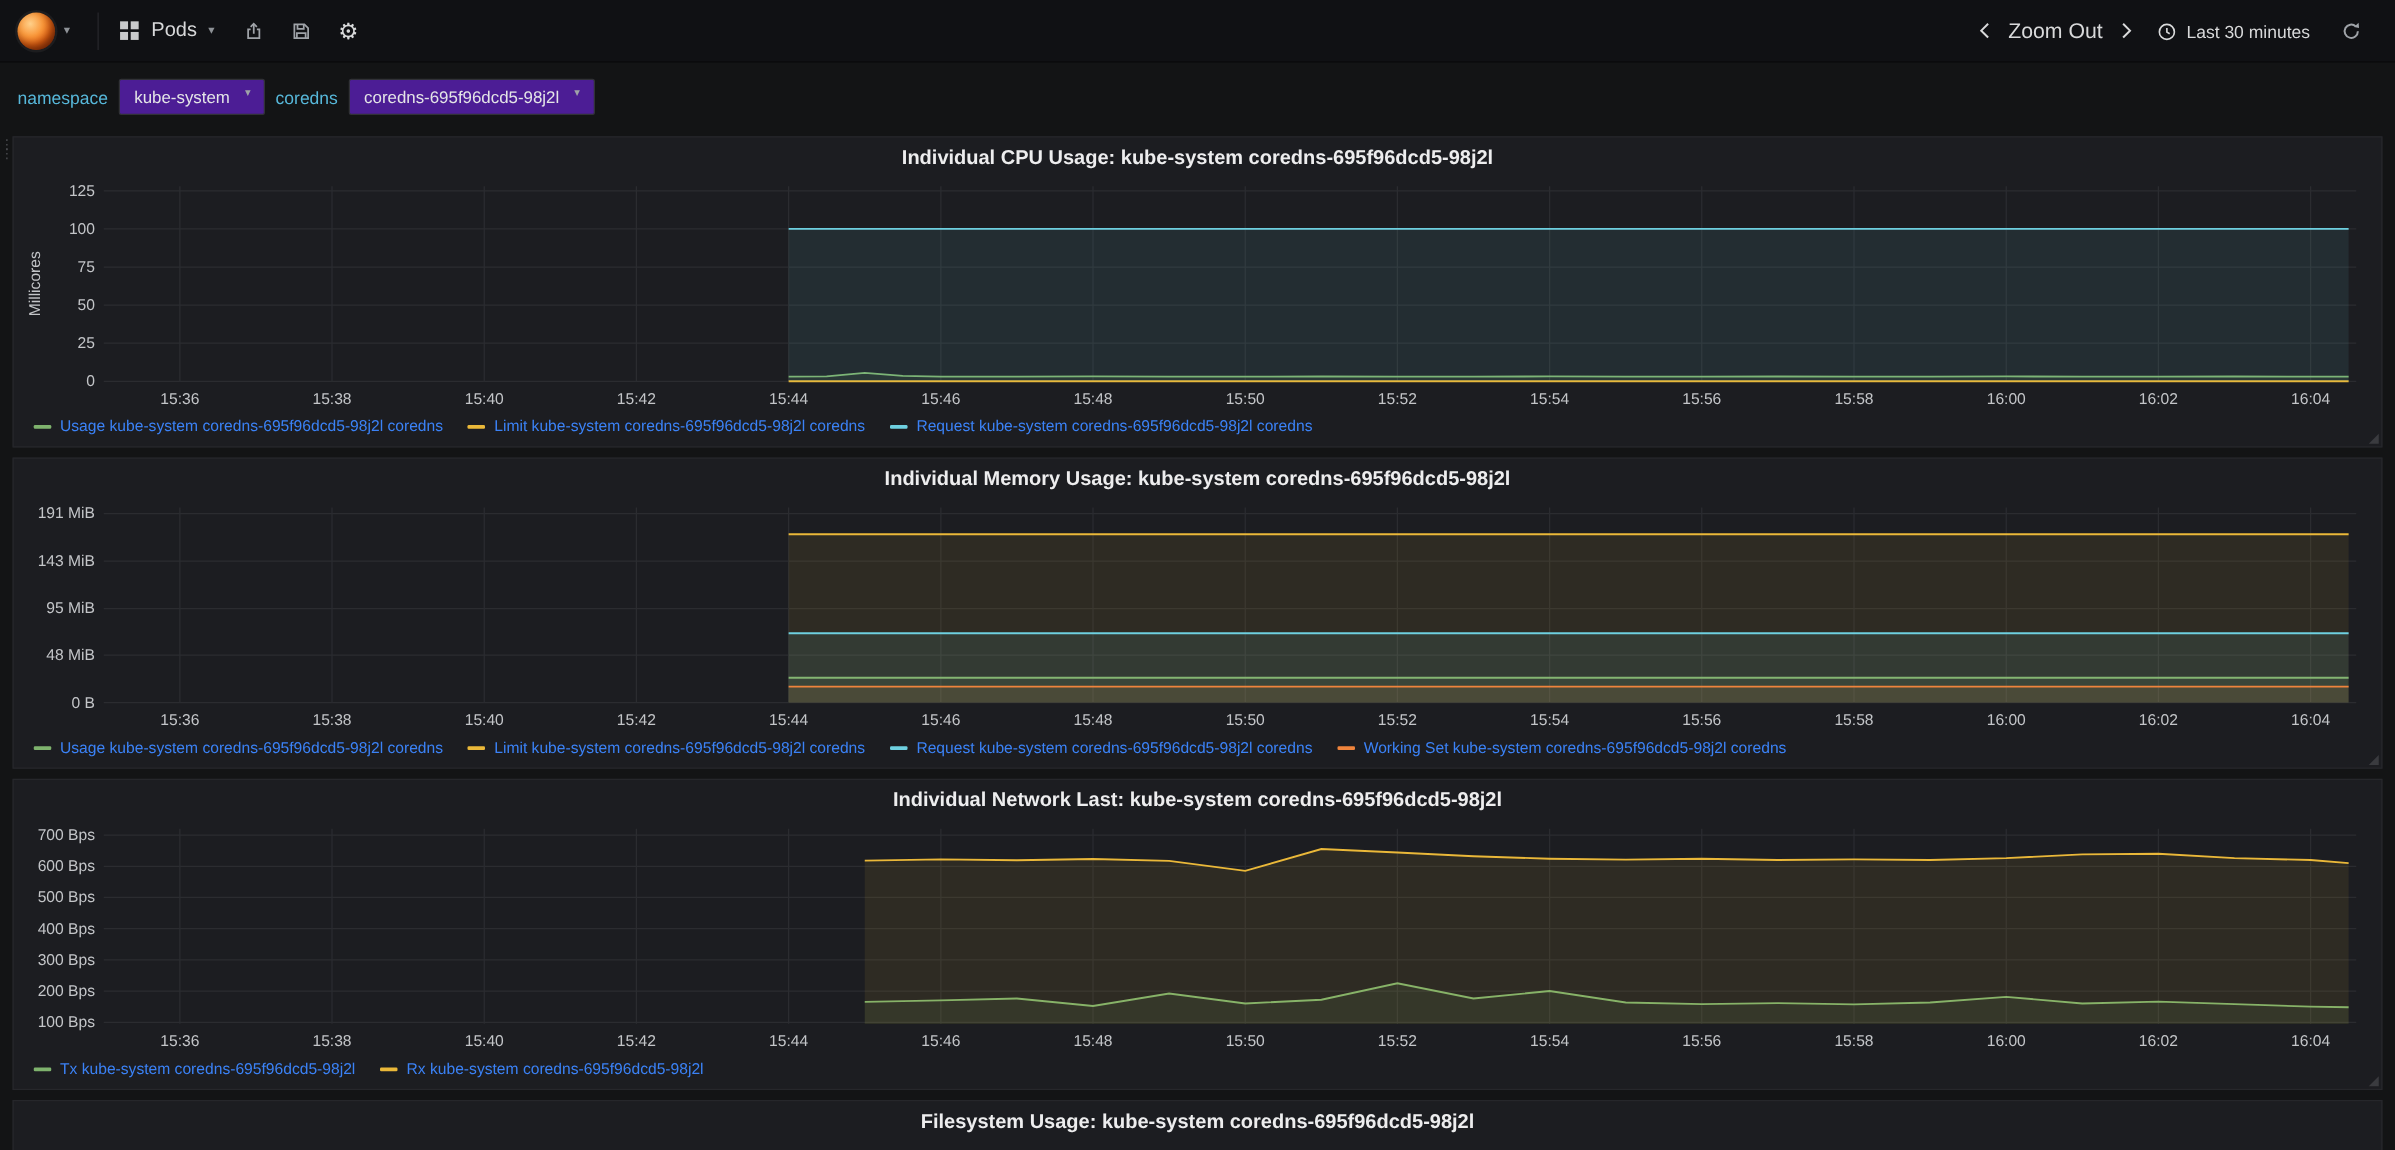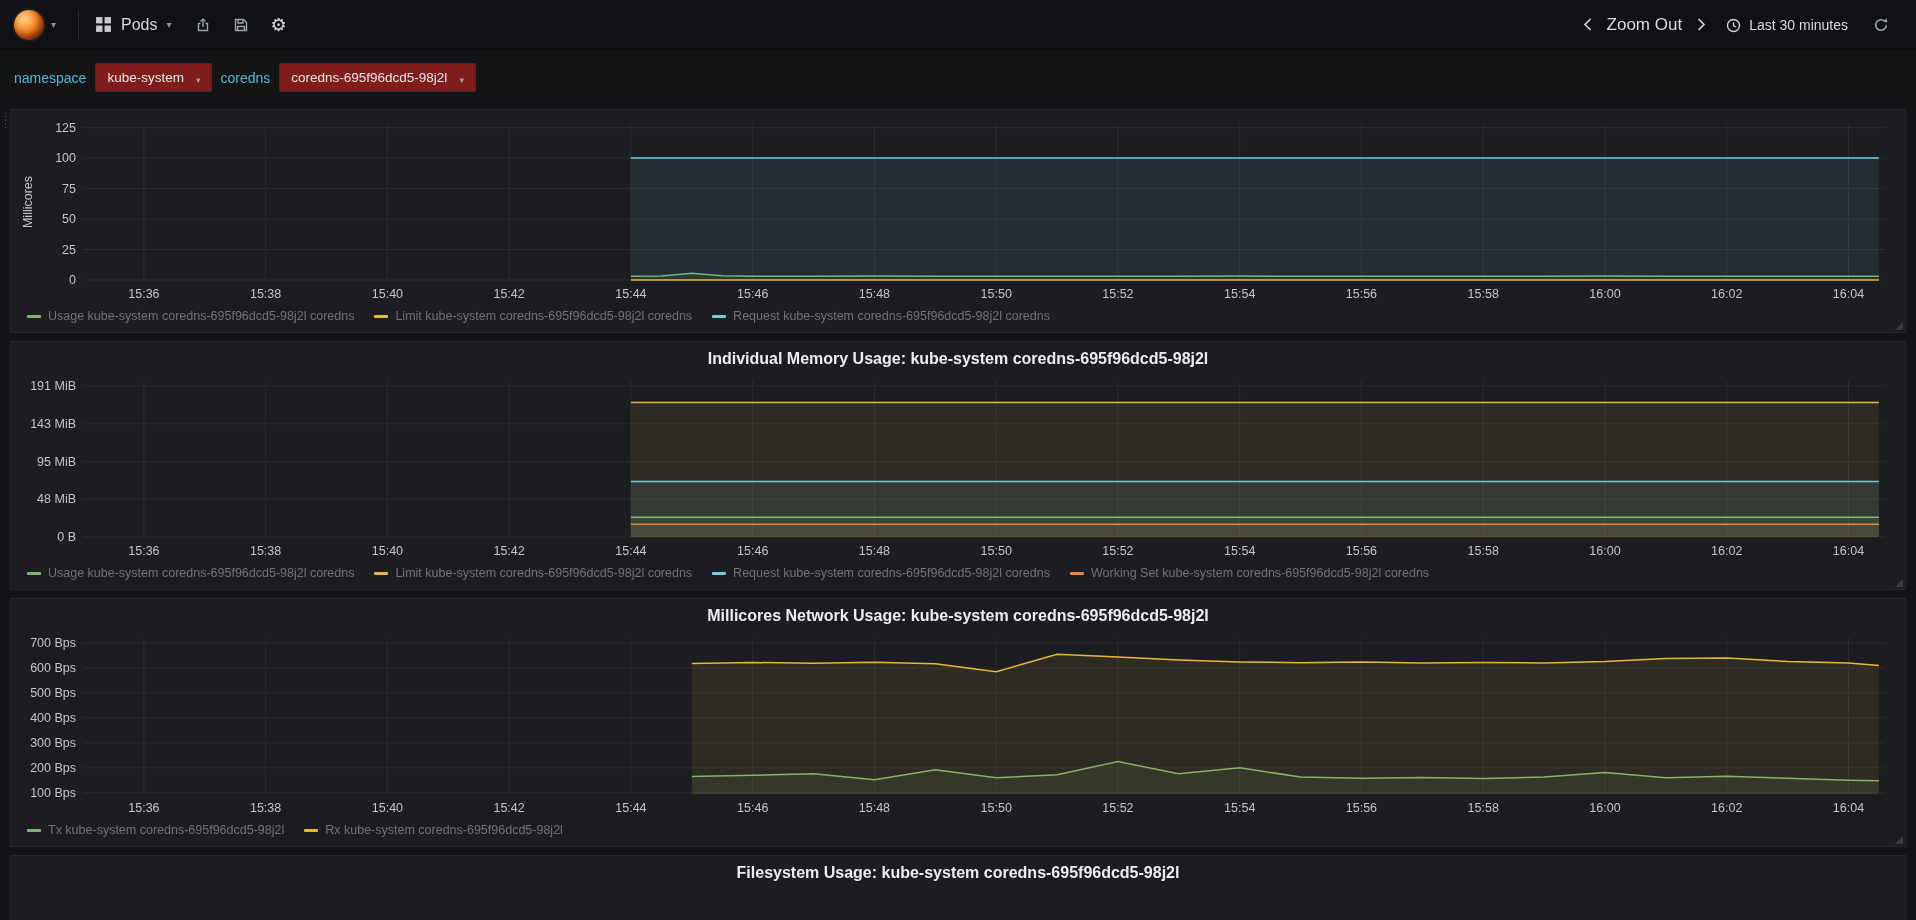--- a/index.html
+++ b/index.html
@@ -22,34 +22,34 @@
   .gear { font-size: 18px; }
   .nav-right { margin-left: auto; display: flex; align-items: center; gap: 2px; }
   .zoom-out { font-size: 17px; color: #d8d9da; padding: 0 7px; cursor: pointer; }
   .time-range { display: flex; align-items: flex-end; gap: 8px; font-size: 14px; color: #e3e4e6; padding: 0 12px; cursor: pointer; }
   .chev { padding: 0 6px; }
 
   
   .submenu { flex: 0 0 auto; display: flex; align-items: center; gap: 8px; padding: 13px 14px 11px; }
   .var-group { display: flex; align-items: center; gap: 9px; }
   .var-label { color: #57b8da; font-size: 14px; }
-  .var-value { display: flex; align-items: flex-end; gap: 12px; background: #7f1d1d; border: 1px solid #313237; padding: 6px 11px; font-size: 13.5px; color: #e4e5e7; cursor: pointer; border-radius: 2px; }
+  .var-value { display: flex; align-items: flex-start; gap: 12px; background: #4c1d95; border: 1px solid #313237; padding: 6px 11px; font-size: 13.5px; color: #e4e5e7; cursor: pointer; border-radius: 2px; }
   .var-value .caret { font-size: 9px; color: #9fa3a8; }
 
   
   .dashboard { flex: 1 1 auto; padding: 6px 10px 0; overflow: hidden; position: relative; }
   .drag-dots { position: absolute; left: 0px; top: 10px; color: #4a4b4f; font-size: 11px; letter-spacing: -3px; line-height: 7px; width: 8px; cursor: grab; }
   .panel { position: relative; background: #1c1d21; border: 1px solid #26272b; margin-bottom: 8px; padding: 4px 8px 2px; }
   .panel::after { content: ""; position: absolute; right: 2px; bottom: 2px; width: 0; height: 0;
     border-style: solid; border-width: 0 0 8px 8px; border-color: transparent transparent #3a3b3f transparent; }
   .panel-title { text-align: center; font-size: 16px; font-weight: bold; color: #ededee; padding: 4px 0 3px; cursor: pointer; }
   .chart { width: 100%; height: 192px; }
   .chart svg .grid { stroke: #2b2c30; stroke-width: 1; }
   .chart svg .tick { fill: #c3c5c8; font-size: 12.5px; font-family: "Liberation Sans", sans-serif; }
-  .legend { display: flex; flex-wrap: wrap; align-items: center; gap: 4px 20px; padding: 3px 8px 7px; font-size: 12.5px; color: #737373; }
+  .legend { display: flex; flex-wrap: wrap; align-items: center; gap: 4px 20px; padding: 3px 8px 7px; font-size: 12.5px; color: #3b82f6; }
   .legend-item { display: inline-flex; align-items: center; gap: 7px; cursor: pointer; white-space: nowrap; }
   .swatch { display: inline-block; width: 14px; height: 3px; border-radius: 1px; }
 </style>
 </head>
 <body>
 
 <div class="screen">
 
   <header class="navbar">
     <a class="logo-btn">
@@ -131,20 +131,21 @@
         <span>coredns-695f96dcd5-98j2l</span>
         <span class="caret">▾</span>
       </div>
     </div>
   </div>
 
   <main class="dashboard">
     <span class="drag-dots">⋮⋮<br>⋮⋮</span>
 
     <section class="panel">
+      <div class="panel-title">Individual CPU Usage: kube-system coredns-695f96dcd5-98j2l</div>
       <div class="chart"><svg width="1878" height="192">
             <line class="grid" x1="64" x2="1866" y1="166.0" y2="166.0"></line>
             <text class="tick" x="57" y="170" text-anchor="end">0</text>
             <line class="grid" x1="64" x2="1866" y1="135.5" y2="135.5"></line>
             <text class="tick" x="57" y="139.5" text-anchor="end">25</text>
             <line class="grid" x1="64" x2="1866" y1="105.1" y2="105.1"></line>
             <text class="tick" x="57" y="109.1" text-anchor="end">50</text>
             <line class="grid" x1="64" x2="1866" y1="74.6" y2="74.6"></line>
             <text class="tick" x="57" y="78.6" text-anchor="end">75</text>
             <line class="grid" x1="64" x2="1866" y1="44.1" y2="44.1"></line>
@@ -271,21 +272,21 @@
             <span class="legend-label">Request kube-system coredns-695f96dcd5-98j2l coredns</span>
           </span>
           <span class="legend-item">
             <i class="swatch" style="background:#EF843C"></i>
             <span class="legend-label">Working Set kube-system coredns-695f96dcd5-98j2l coredns</span>
           </span>
         </div>
     </section>
 
     <section class="panel">
-      <div class="panel-title">Millicores Network Usage: kube-system coredns-695f96dcd5-98j2l</div>
+      <div class="panel-title">Individual Network Last: kube-system coredns-695f96dcd5-98j2l</div>
       <div class="chart"><svg width="1878" height="192">
             <line class="grid" x1="64" x2="1866" y1="164.8" y2="164.8"></line>
             <text class="tick" x="57" y="168.8" text-anchor="end">100 Bps</text>
             <line class="grid" x1="64" x2="1866" y1="139.8" y2="139.8"></line>
             <text class="tick" x="57" y="143.8" text-anchor="end">200 Bps</text>
             <line class="grid" x1="64" x2="1866" y1="114.8" y2="114.8"></line>
             <text class="tick" x="57" y="118.8" text-anchor="end">300 Bps</text>
             <line class="grid" x1="64" x2="1866" y1="89.9" y2="89.9"></line>
             <text class="tick" x="57" y="93.9" text-anchor="end">400 Bps</text>
             <line class="grid" x1="64" x2="1866" y1="64.9" y2="64.9"></line>

